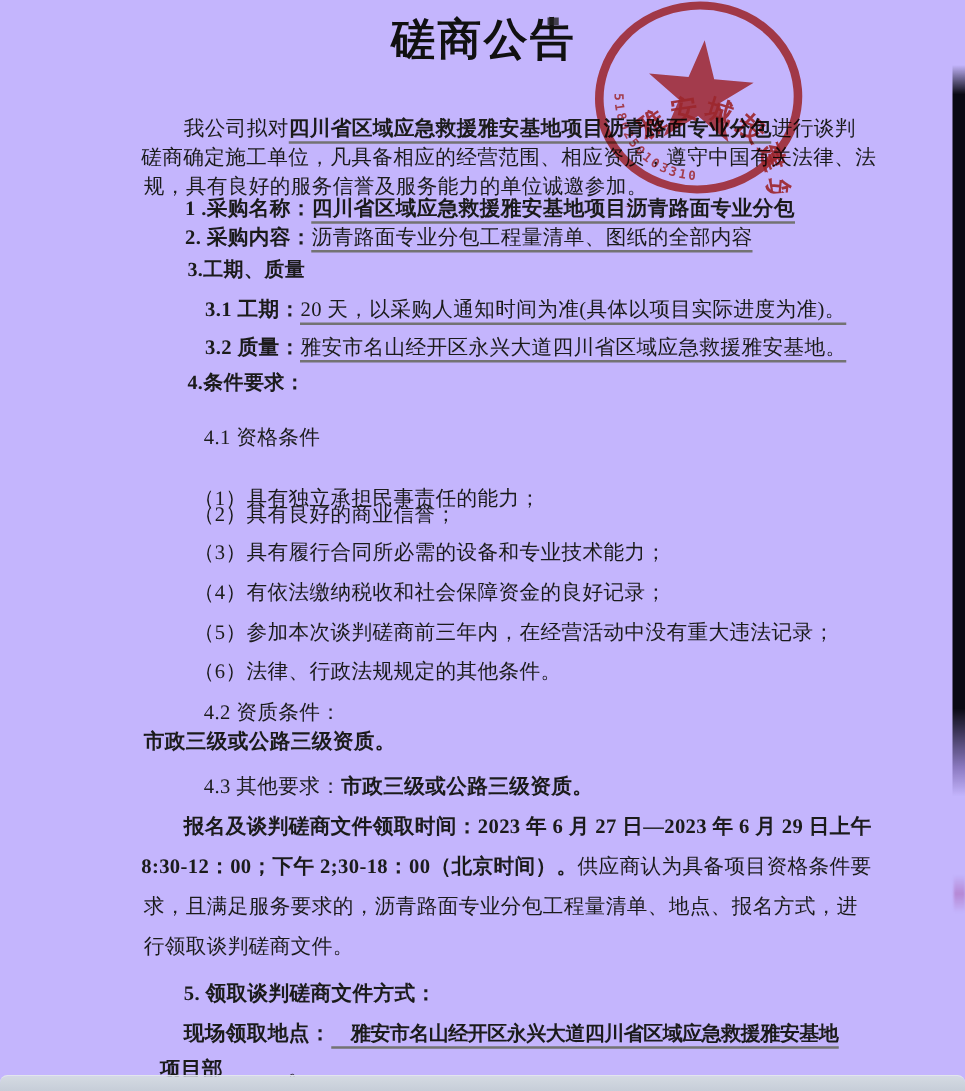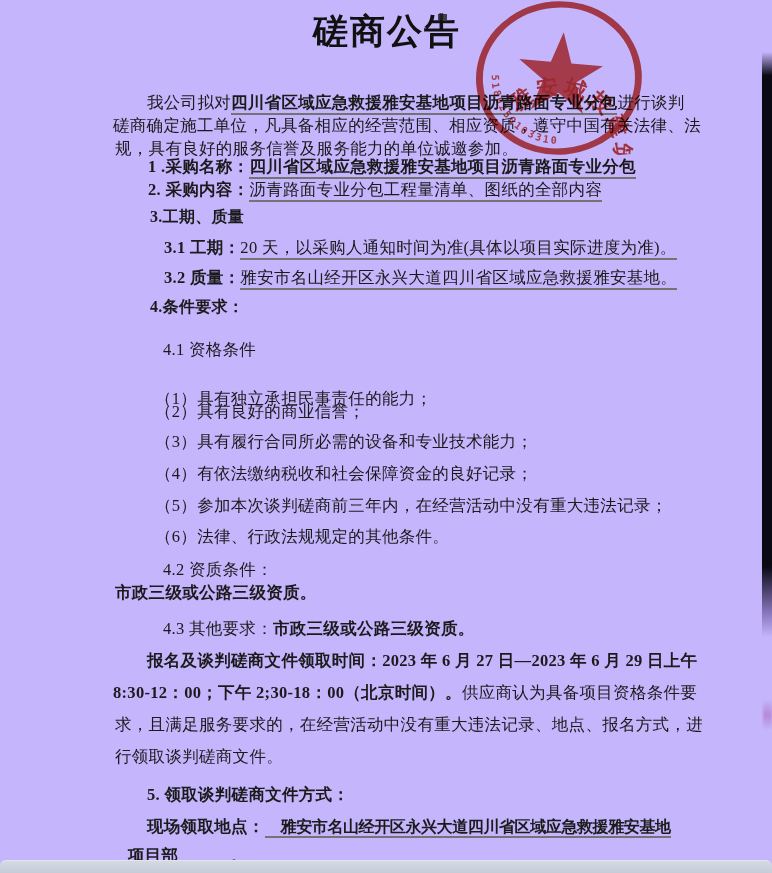--- a/index.html
+++ b/index.html
@@ -84,21 +84,21 @@
   <div class="line" style="top:618px;left:163px;">
     <span>4.3 其他要求：</span><span class="b">市政三级或公路三级资质。</span>
   </div>
 
   <div class="line" style="top:650px;left:147px;">
     <span class="b">报名及谈判磋商文件领取时间：</span><span class="b">2023 年 6 月 27 日—2023 年 6 月 29 日上午</span>
   </div>
   <div class="line" style="top:682px;left:113px;">
     <span class="b">8:30-12：00；下午 2;30-18：00（北京时间）。</span><span>供应商认为具备项目资格条件要</span>
   </div>
-  <div class="line" style="top:714px;left:115px;">求，且满足服务要求的，在经营活动中没有重大违法记录、地点、报名方式，进</div>
+  <div class="line" style="top:714px;left:115px;">求，且满足服务要求的，沥青路面专业分包工程量清单、地点、报名方式，进</div>
   <div class="line" style="top:746px;left:115px;">行领取谈判磋商文件。</div>
 
   <div class="line b" style="top:784px;left:147px;">5. 领取谈判磋商文件方式：</div>
   <div class="line" style="top:816px;left:147px;">
     <span class="b">现场领取地点：</span><span class="b u addr-u" style="font-size:16px;letter-spacing:-0.4px;">雅安市名山经开区永兴大道四川省区域应急救援雅安基地</span>
   </div>
   <div class="line" style="top:845px;left:128px;">
     <span class="u"><span class="b">项目部</span><span class="gap-u">&nbsp;</span><span>。</span></span>
   </div>
 

